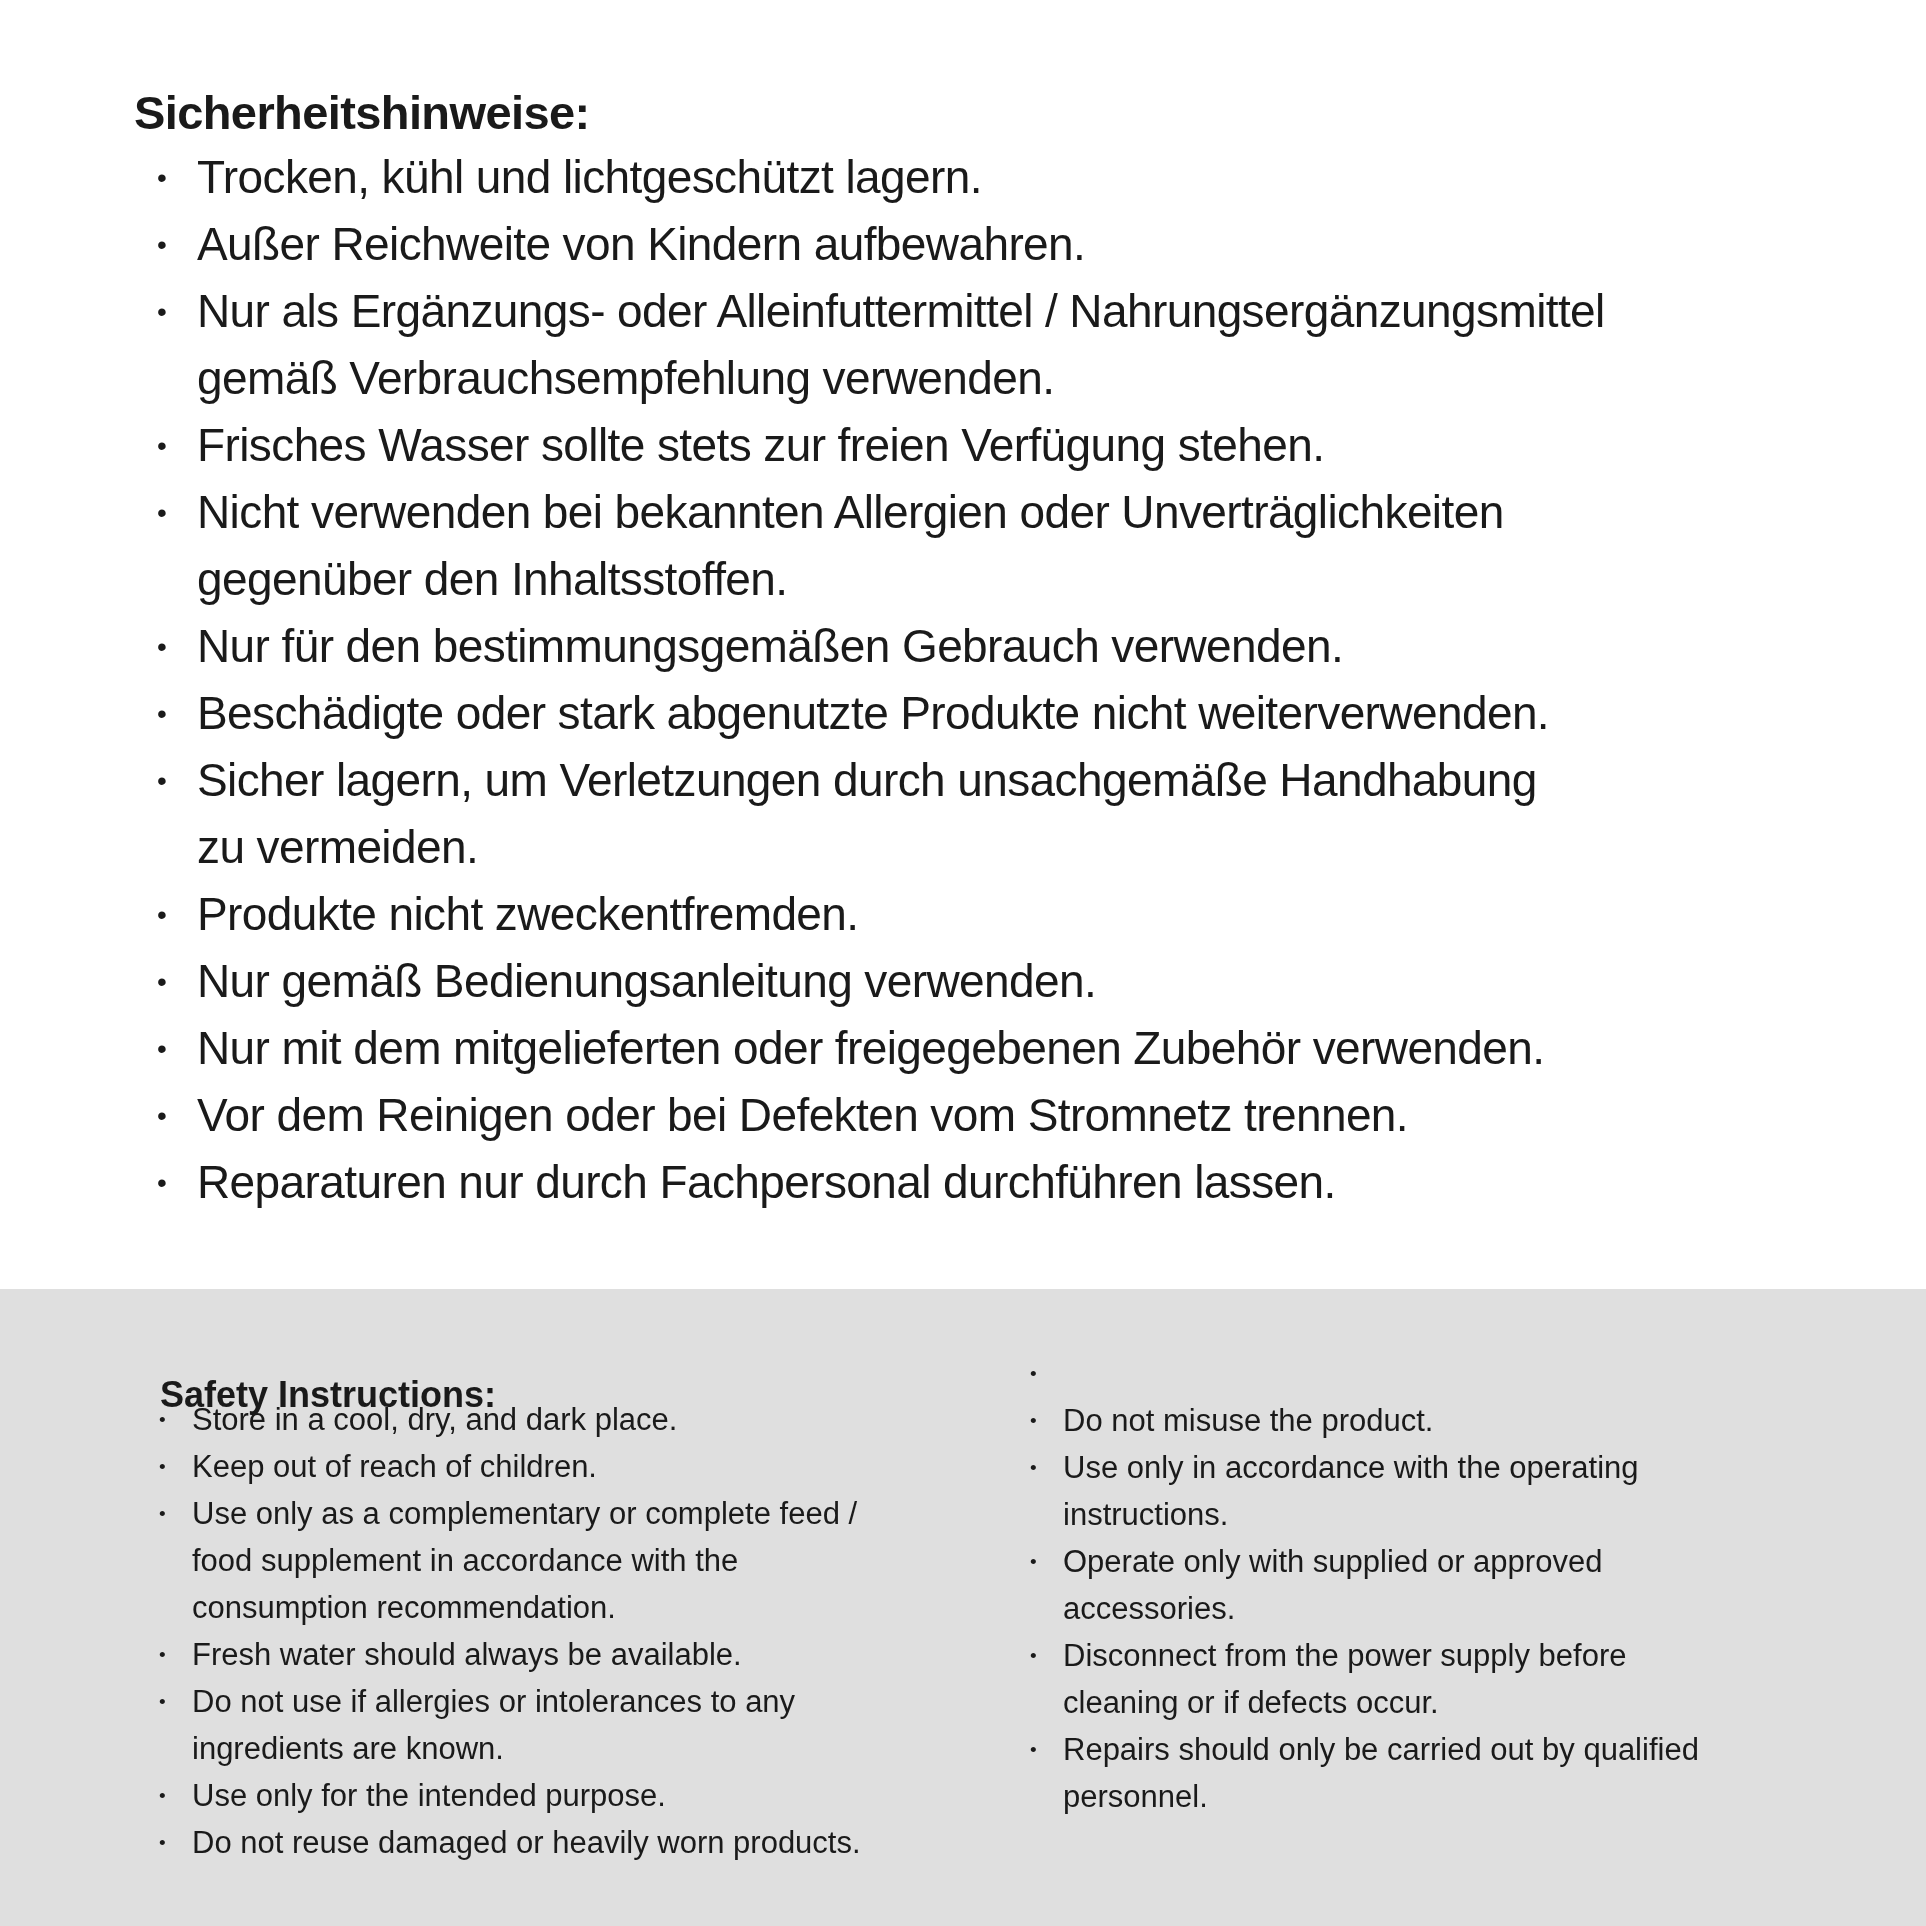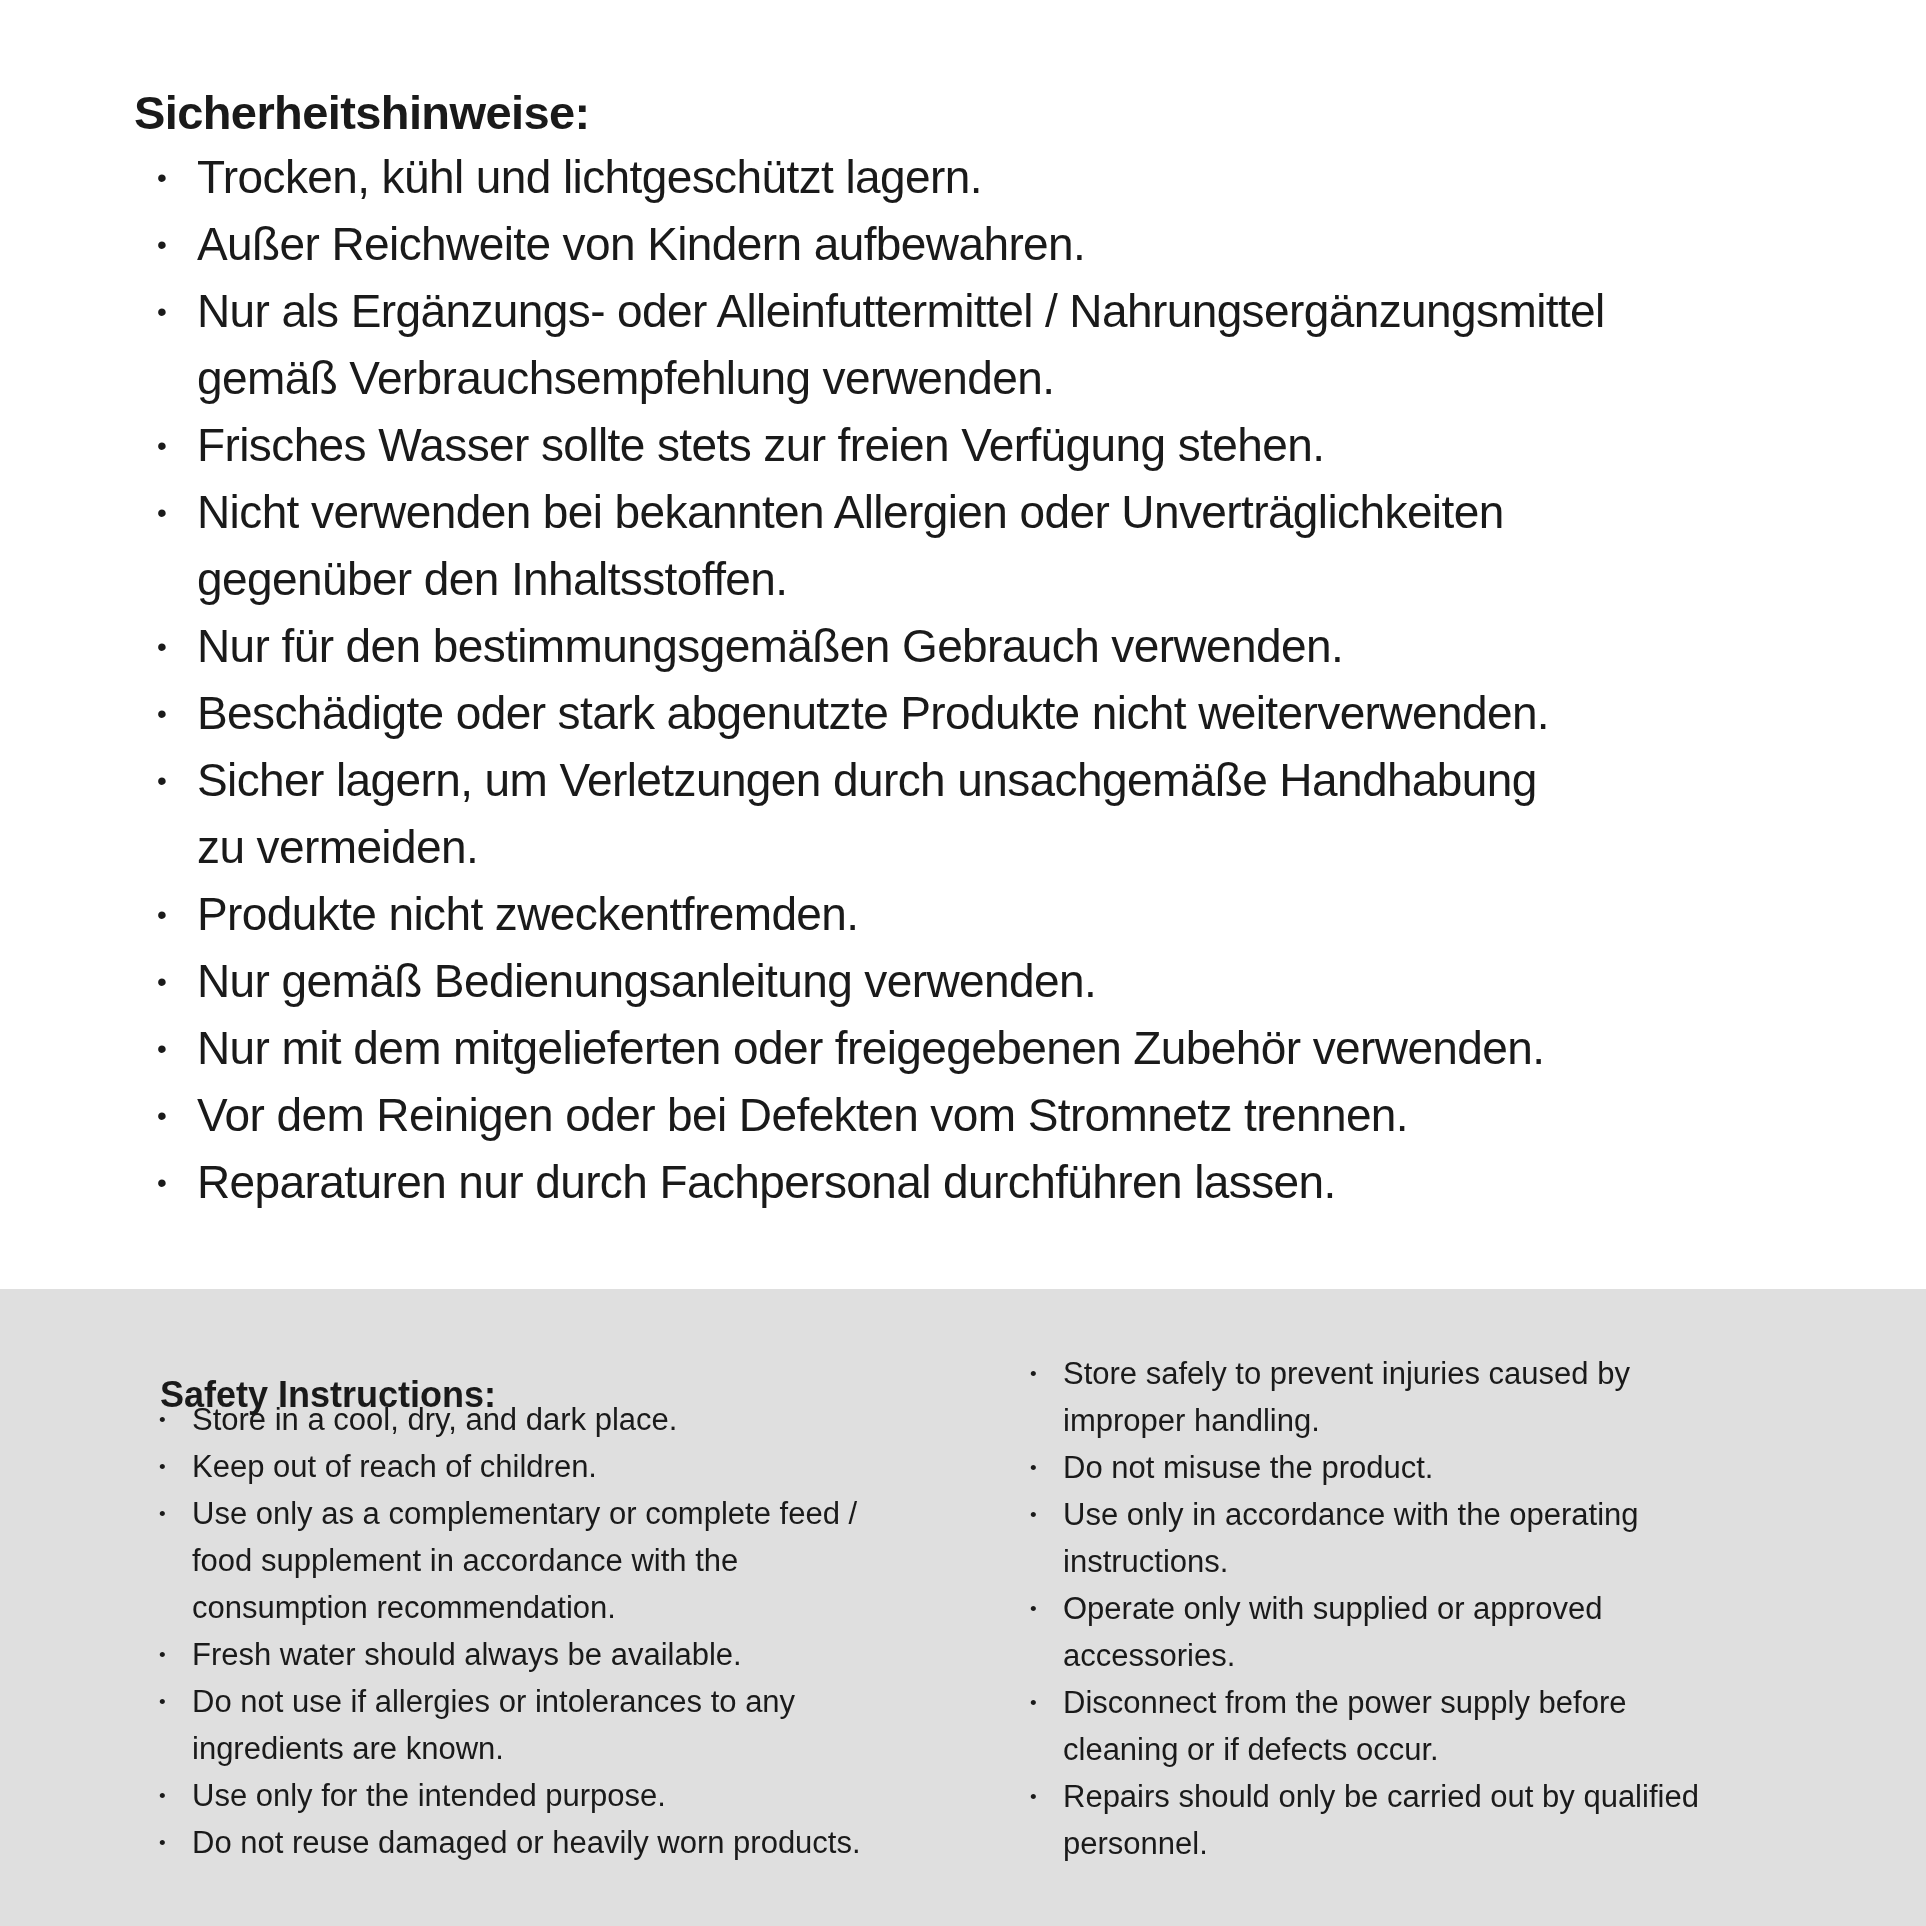--- a/index.html
+++ b/index.html
@@ -151,22 +151,20 @@
       </div>
     <div class="li">
         <span class="b">•</span>
         <span class="t">Do not reuse damaged or heavily worn products.</span>
       </div>
   </div>
 
   <div class="en-list en-right">
     <div class="li">
         <span class="b">•</span>
-        <span class="t">Store safely to prevent injuries caused by
-improper handling.</span>
       </div>
     <div class="li">
         <span class="b">•</span>
         <span class="t">Do not misuse the product.</span>
       </div>
     <div class="li">
         <span class="b">•</span>
         <span class="t">Use only in accordance with the operating
 instructions.</span>
       </div>

